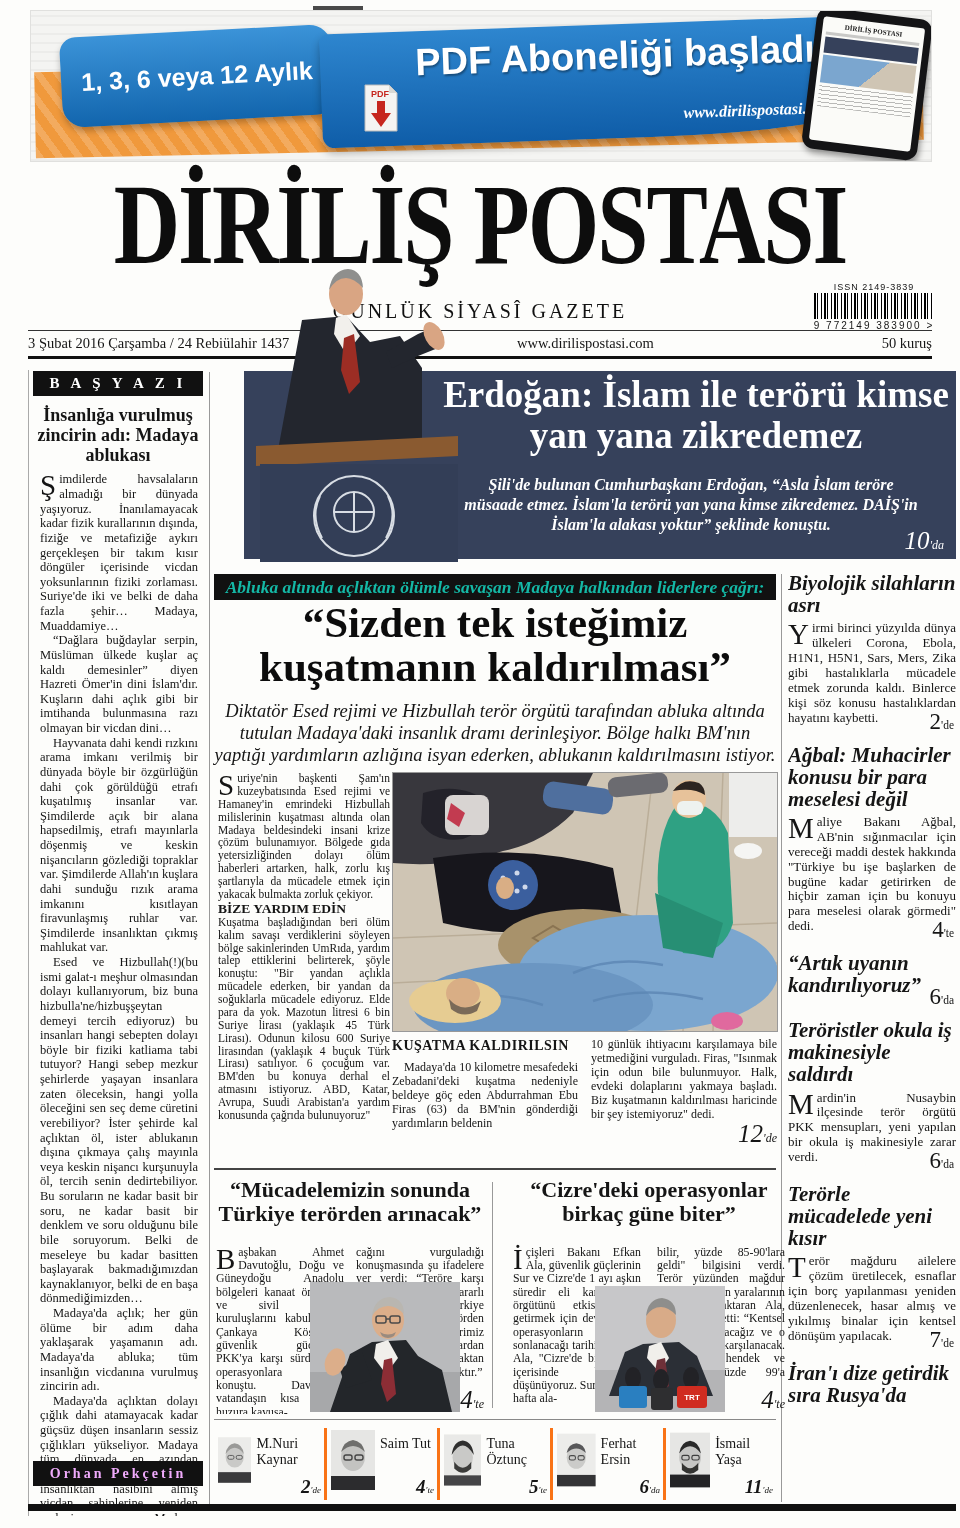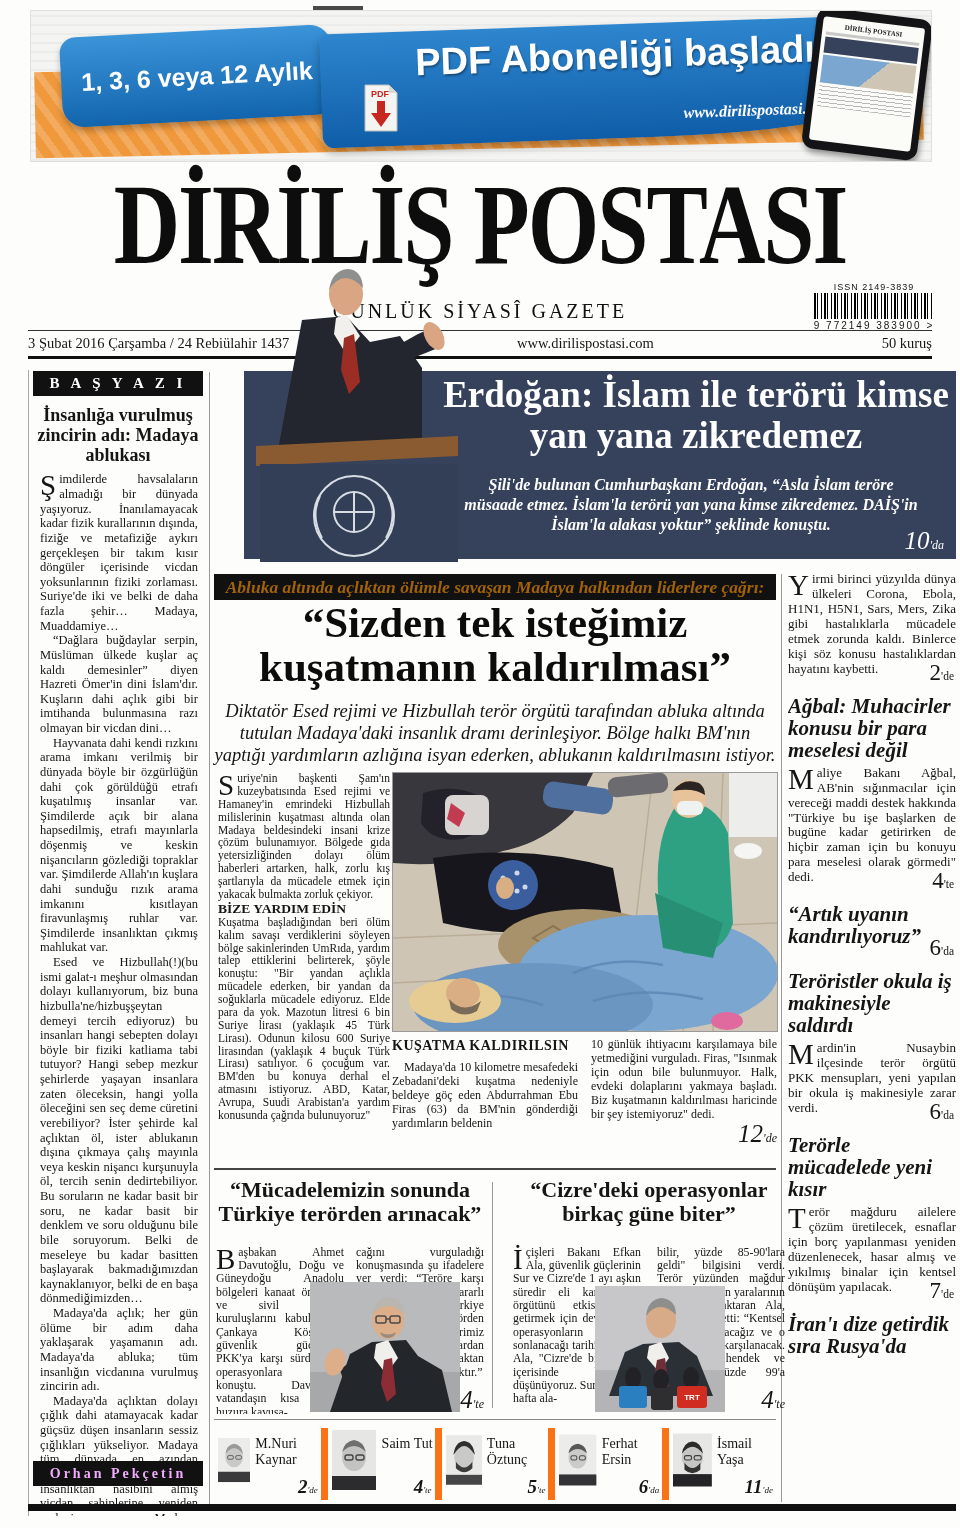--- a/index.html
+++ b/index.html
@@ -59,21 +59,21 @@
   .by-bar{height:25px;background:#111;color:#fff;font-weight:bold;font-size:15px;letter-spacing:4px;
           display:flex;align-items:center;justify-content:center;margin:1px 4px 0 4px;}
   .by-title{font-weight:bold;font-size:18px;text-align:center;line-height:1.12;margin:9px 8px 7px 8px;}
   .by-body{padding:0 9px 0 11px;font-size:12.5px;line-height:1.17;text-align:justify;}
   .by-body p{margin:0;}
   .by-body p + p{text-indent:13px;}
   .by-author{position:absolute;left:4px;right:4px;bottom:30px;height:25px;background:#111;color:#f0abfc;
           font-weight:bold;font-size:14px;letter-spacing:3px;display:flex;align-items:center;justify-content:center;margin-top:16px;}
   .vrule{position:absolute;background:#999;width:1px;}
   
-  .kicker{position:absolute;left:214px;top:574px;width:562px;height:26px;background:#111;color:#a16207;
+  .kicker{position:absolute;left:214px;top:574px;width:562px;height:26px;background:#111;color:#14b8a6;
           font-weight:bold;font-style:italic;font-size:17.5px;line-height:26px;text-align:center;}
   .lead-headline{position:absolute;left:214px;top:601px;width:562px;text-align:center;font-weight:bold;
           font-size:43px;line-height:1.02;color:#0c0c0c;}
   .lead-deck{position:absolute;left:214px;top:701px;width:562px;text-align:center;font-style:italic;
           font-size:18.5px;line-height:1.18;}
   .lead-col1{position:absolute;left:218px;top:772px;width:172px;height:392px;overflow:hidden;
           font-size:11.5px;line-height:1.12;text-align:justify;}
   .lead-col1 p{margin:0;}
   .lead-sub{font-weight:bold;font-size:13.5px;margin:8px 0 5px 0;font-family:"Liberation Serif",serif;}
   .madaya-photo{position:absolute;left:392px;top:772px;border:1px solid #999;}
@@ -96,21 +96,21 @@
   .art-photo{position:absolute;z-index:2;}
   .art-ref{position:absolute;right:2px;bottom:2px;z-index:3;}
   
   .briefs{position:absolute;left:788px;top:572px;width:168px;height:930px;overflow:hidden;}
   .brief{margin-bottom:11px;}
   .brief-title{font-style:italic;font-weight:bold;font-size:21px;line-height:1.05;margin:0 0 5px 0;}
   .brief-body{font-size:13px;line-height:1.15;text-align:justify;margin:0;}
   
   .colstrip{position:absolute;left:214px;top:1428px;width:562px;height:72px;display:flex;}
   .colcell{flex:1;position:relative;display:flex;padding:2px 2px 0 4px;}
-  .colcell + .colcell{border-left:7px solid #f97316;justify-content:space-between;}
+  .colcell + .colcell{border-left:3px solid #f97316;}
   .colname{margin-left:5px;font-size:14px;line-height:1.12;padding-top:6px;}
   .colref{position:absolute;right:3px;bottom:2px;}
   .colref .n{font-size:19px;font-style:italic;font-weight:bold;}
   .colref .s{font-size:9px;font-style:italic;}
   .bottom-bar{position:absolute;left:28px;top:1504px;width:928px;height:7px;background:#111;}
 </style>
 </head>
 <body>
 
 <div class="page">
@@ -325,20 +325,21 @@
       <rect x="82" y="100" width="30" height="22" rx="3" fill="#d02c20"></rect>
       <text x="97" y="114" font-size="8" font-weight="bold" fill="#ffffff" text-anchor="middle" font-family="Liberation Sans,sans-serif">TRT</text>
     </svg>
     <div class="art-ref pref">
       <span class="n">4</span><span class="s">'te</span>
     </div>
   </div>
 
   <div class="briefs">
     <div class="brief">
+      <div class="brief-title">Biyolojik silahların asrı</div>
       <p class="brief-body dc">Yirmi birinci yüzyılda dünya ülkeleri Corona, Ebola, H1N1, H5N1, Sars, Mers, Zika gibi hastalıklarla mücadele etmek zorunda kaldı. Binlerce kişi söz konusu hastalıklardan hayatını kaybetti.</p>
       <div class="bref"><span class="n">2</span><span class="s">'de</span></div>
     </div>
     <div class="brief">
       <div class="brief-title">Ağbal: Muhacirler konusu bir para meselesi değil</div>
       <p class="brief-body dc">Maliye Bakanı Ağbal, AB'nin sığınmacılar için vereceği maddi destek hakkında "Türkiye bu işe başlarken de bugüne kadar getirirken de hiçbir zaman için bu konuyu para meselesi olarak görmedi" dedi.</p>
       <div class="bref"><span class="n">4</span><span class="s">'te</span></div>
     </div>
     <div class="brief">
       <div class="brief-title">“Artık uyanın kandırılıyoruz”</div>

